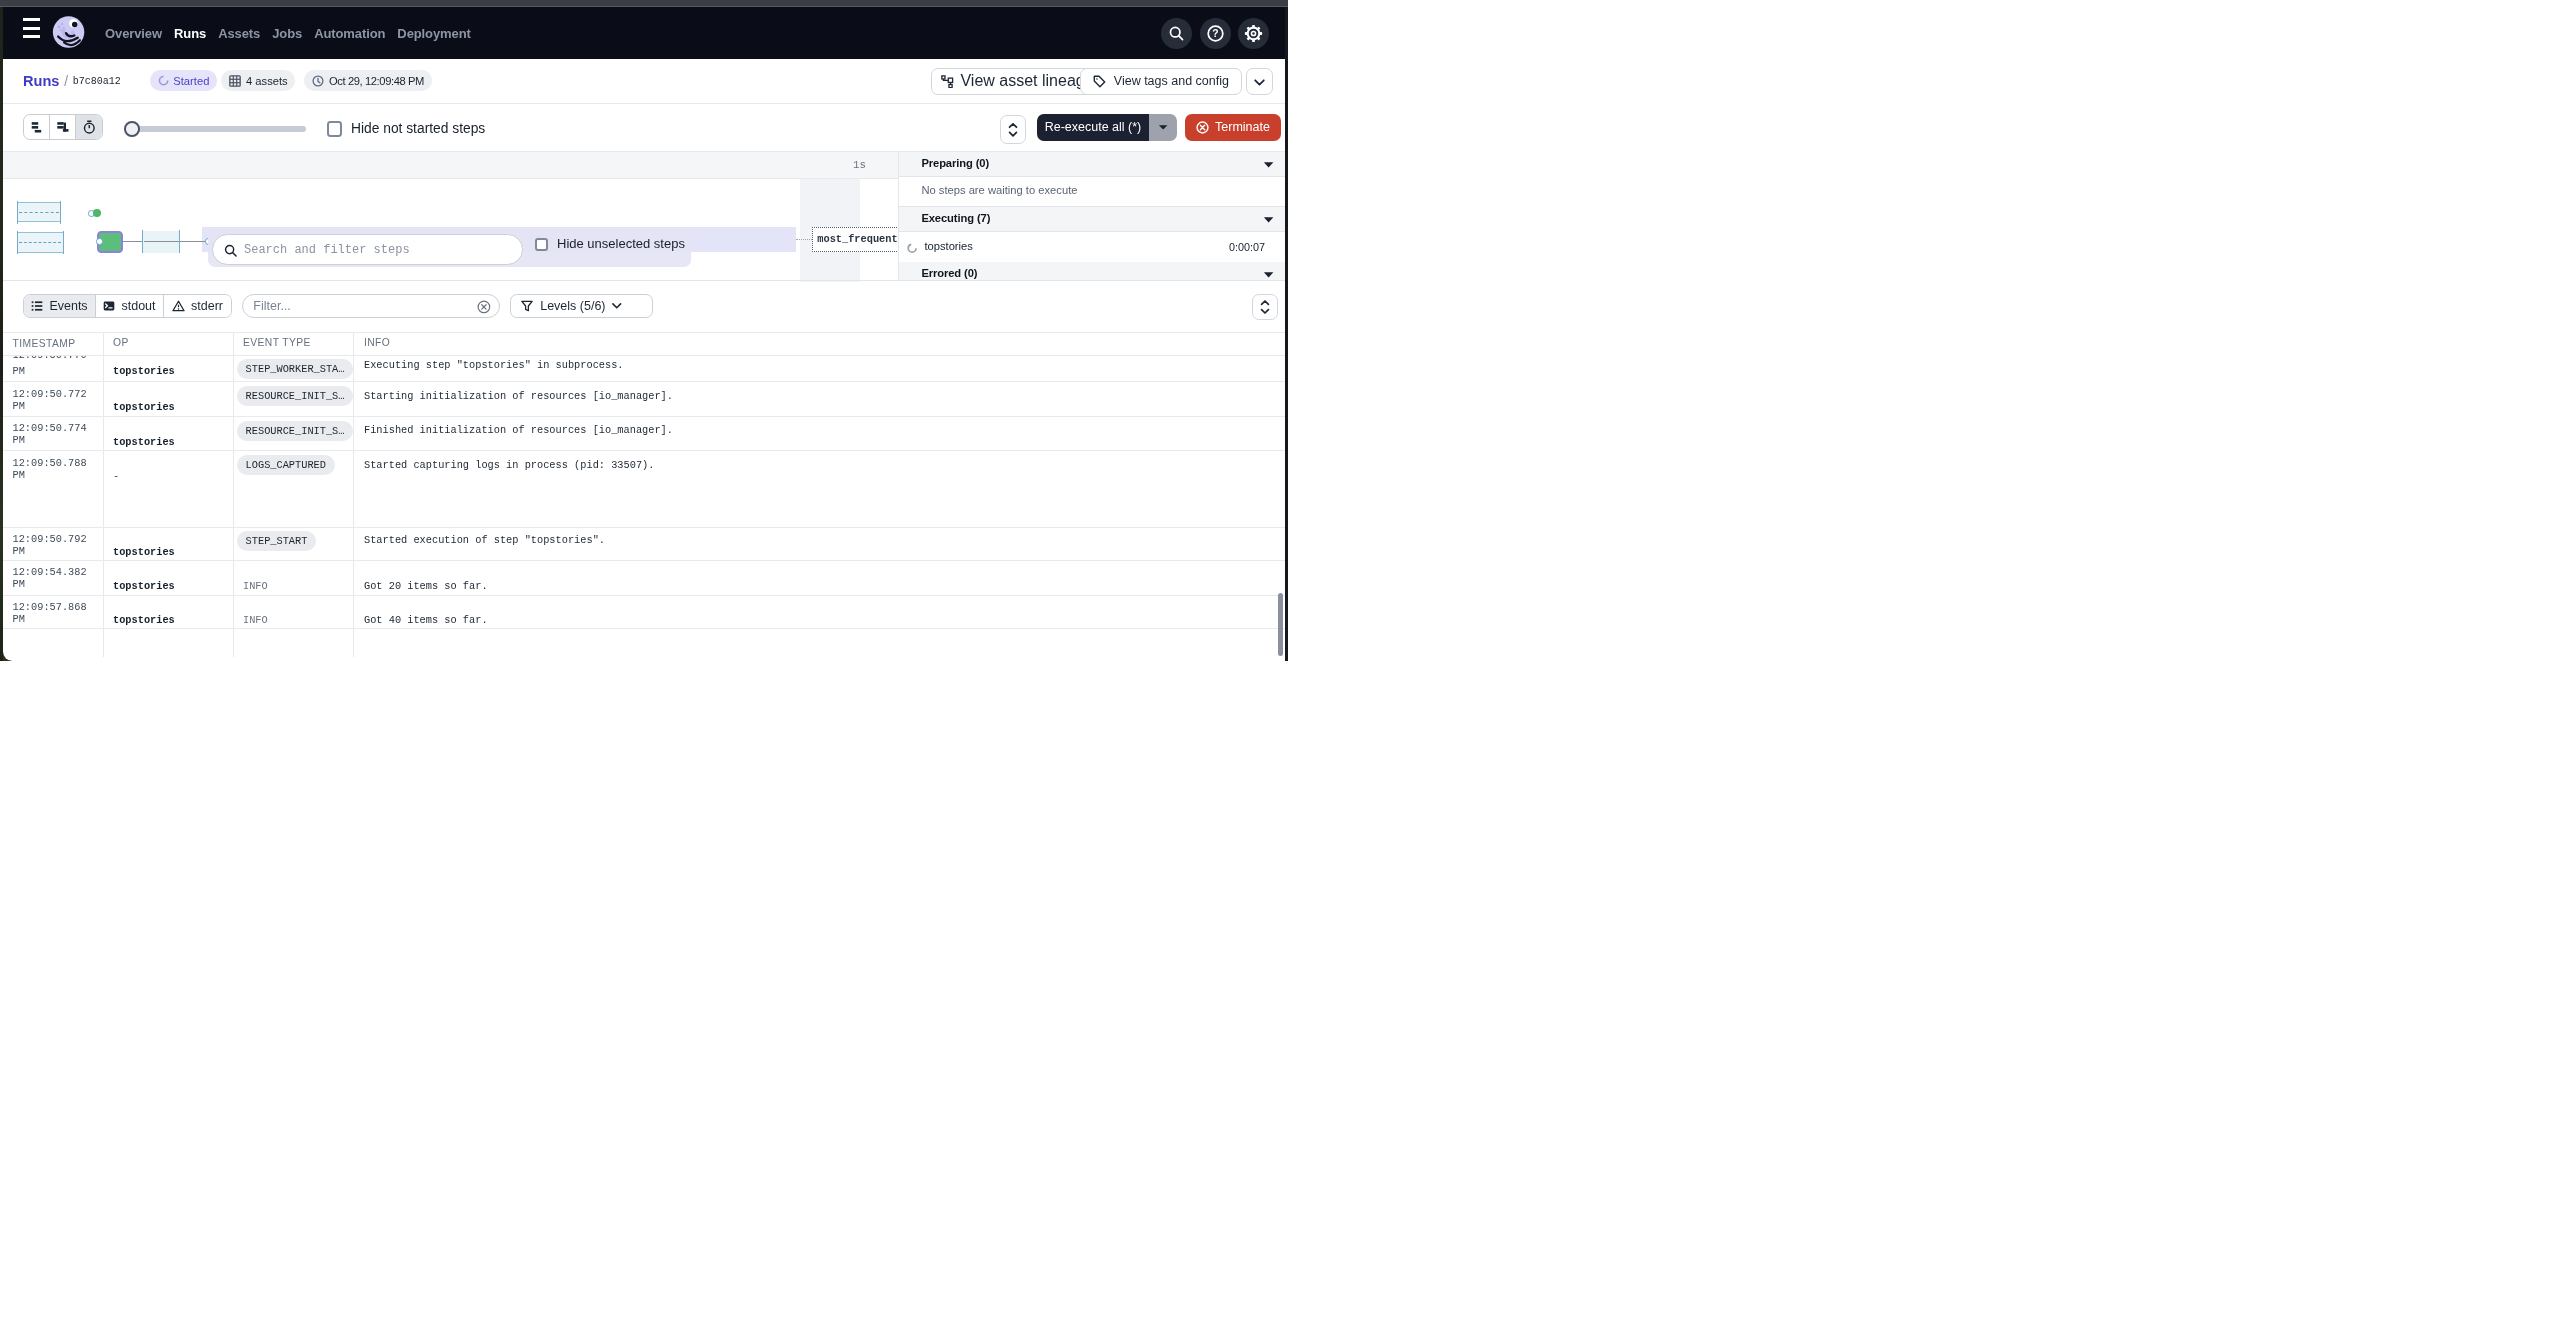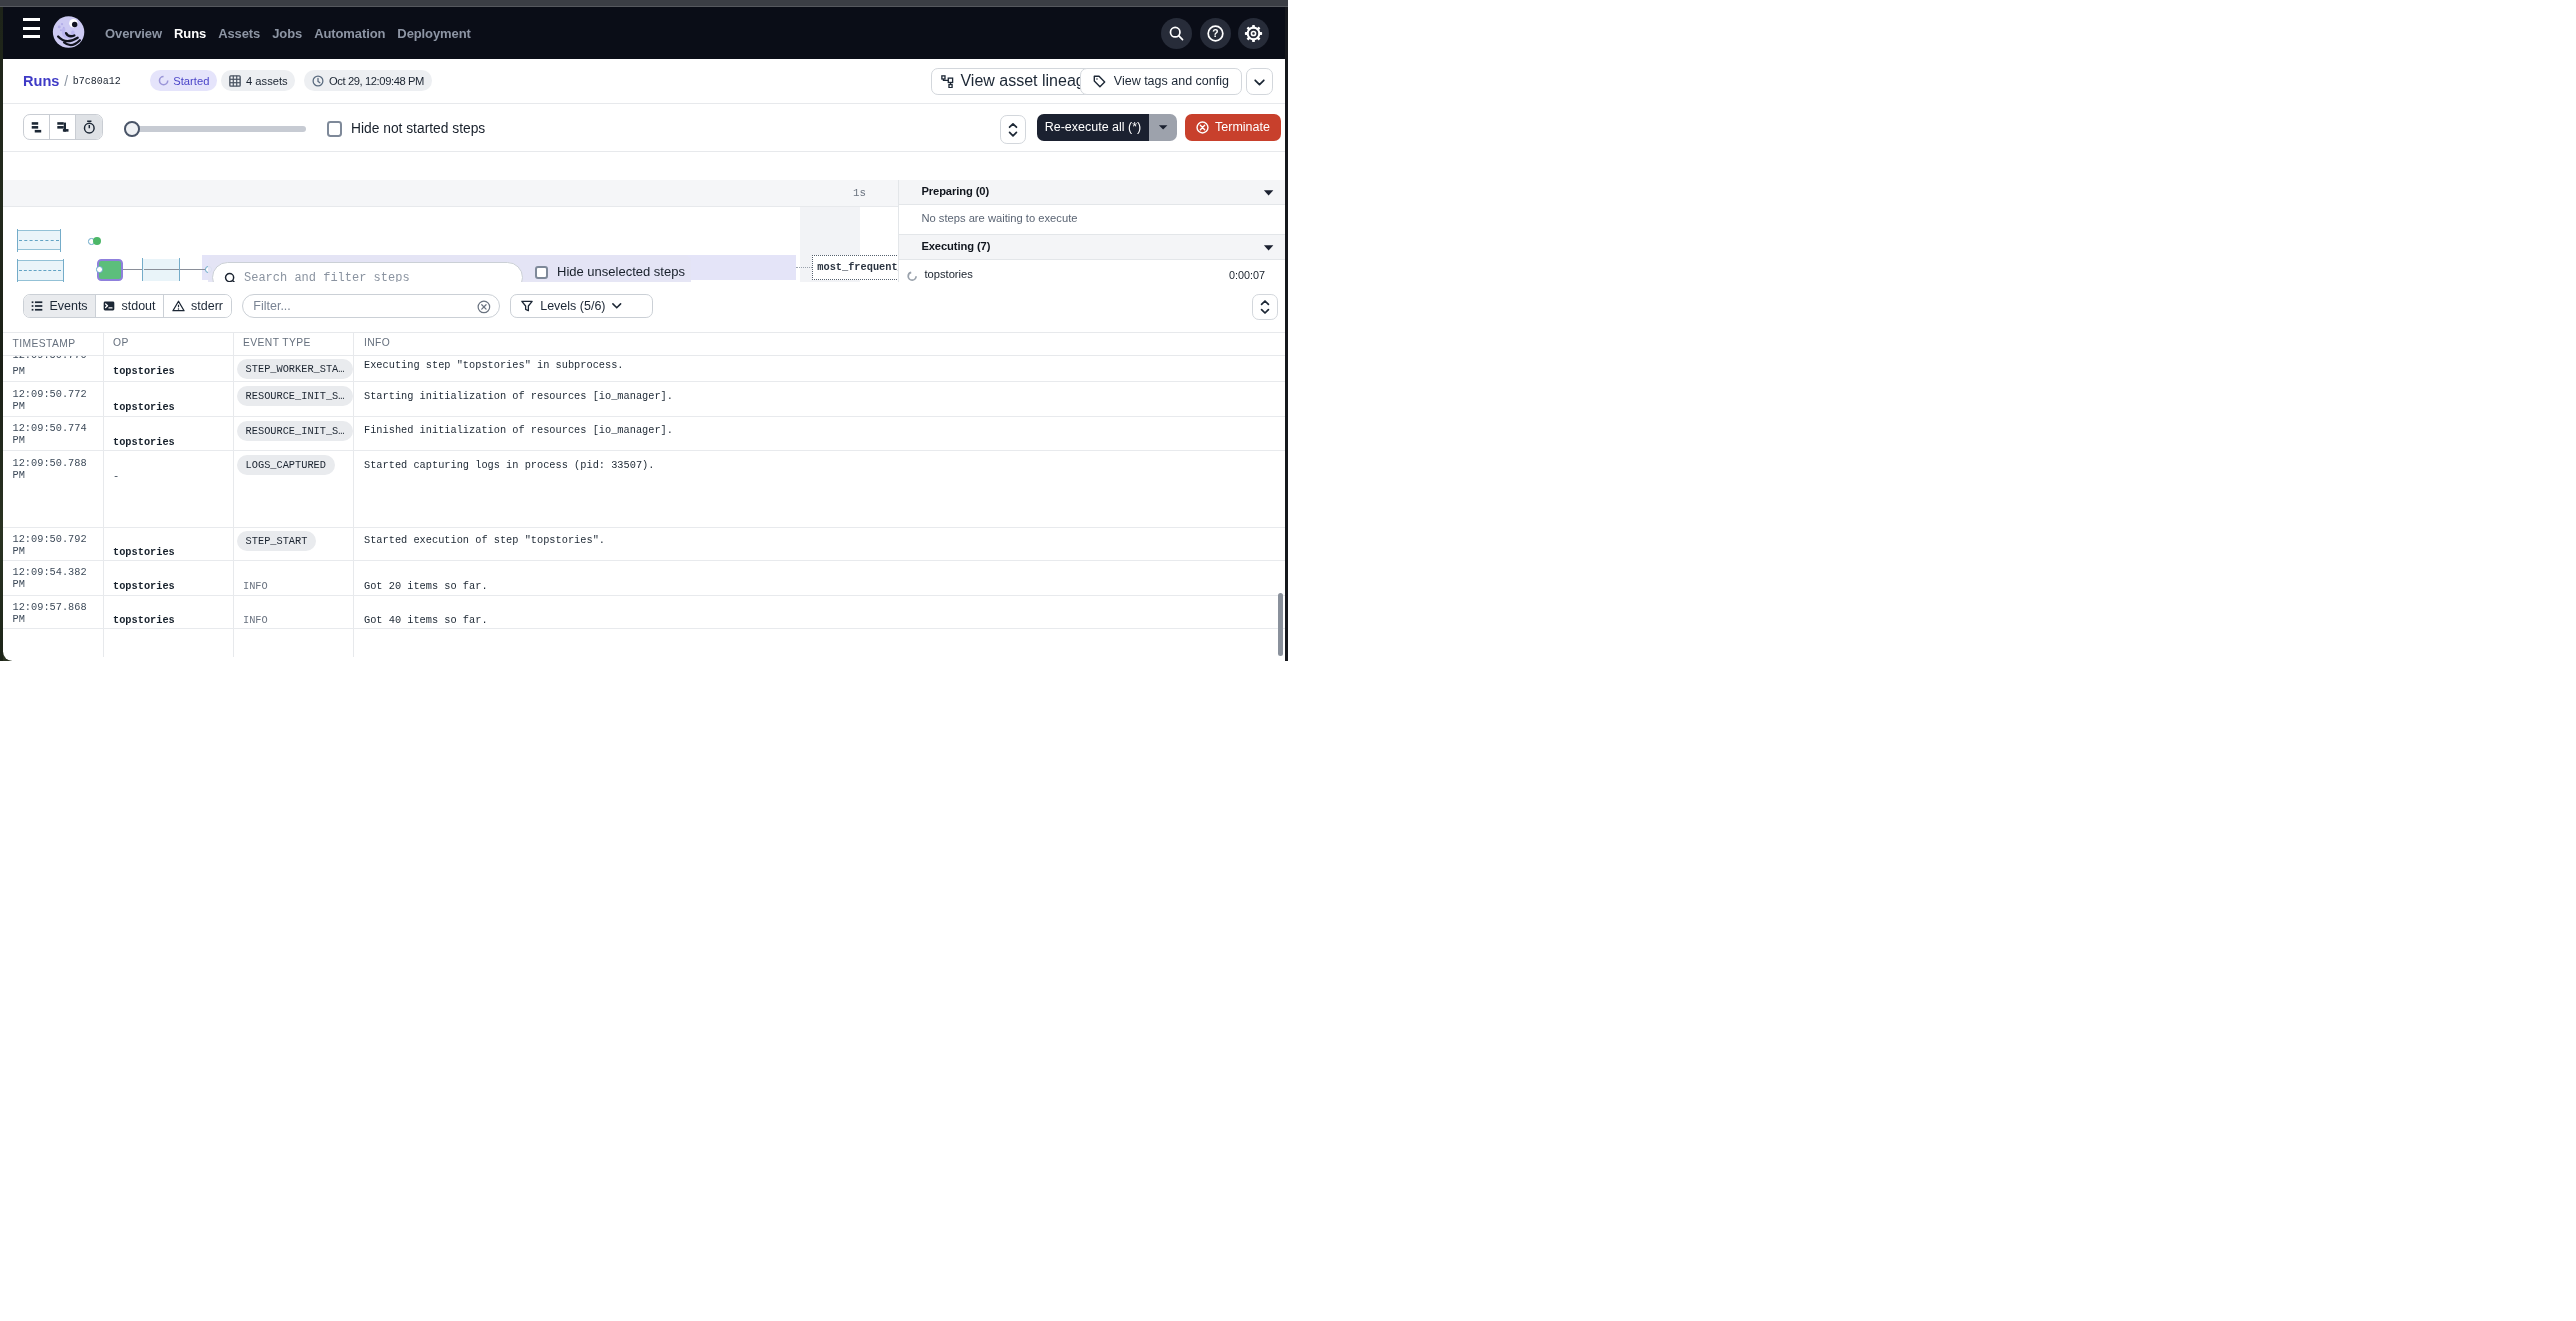--- a/index.html
+++ b/index.html
@@ -181,21 +181,21 @@
     </div>
     <div class="abs" style="left:1185px;top:9.5px;width:96px;height:27.6px;background:#C8402C;border-radius:6.9px;display:flex;align-items:center;justify-content:center;gap:6px;">
       <svg width="13" height="13" viewBox="0 0 15 15">
           <circle cx="7.5" cy="7.5" r="6.3" stroke="#fff" stroke-width="1.6" fill="none"></circle>
           <path d="M5 5 L10 10 M10 5 L5 10" stroke="#fff" stroke-width="1.6" stroke-linecap="round"></path>
         </svg>
       <span style="font-size:12.5px;color:#fff;">Terminate</span>
     </div>
   </div>
 
-  <div class="abs" style="left:0;top:152px;width:1288px;height:129px;background:#fff;margin-top:28px;">
+  <div class="abs" style="left:0;top:152px;width:1288px;height:129px;background:#fff;">
 
     <div class="abs" style="left:0;top:0;width:898px;height:27px;background:#F5F6F8;border-bottom:0.9px solid #E7E9EC;"></div>
     <div class="abs mono" style="left:853px;top:0;width:22.4px;height:26px;display:flex;align-items:center;font-size:10.8px;color:#6B7480;">1s</div>
 
     <div class="abs" style="left:800px;top:27px;width:60px;height:103px;background:#F2F3F6;"></div>
 
     <div class="abs" style="left:202px;top:75px;width:594px;height:25px;background:#E4E4F8;"></div>
 
     <div class="abs" style="left:17px;top:50px;width:44px;height:20px;background:#EAF4F9;border-top:0.9px solid #93C1D6;border-bottom:0.9px solid #93C1D6;"></div>
     <div class="abs" style="left:17px;top:49px;width:1.3px;height:23px;background:#74ACC9;"></div>

